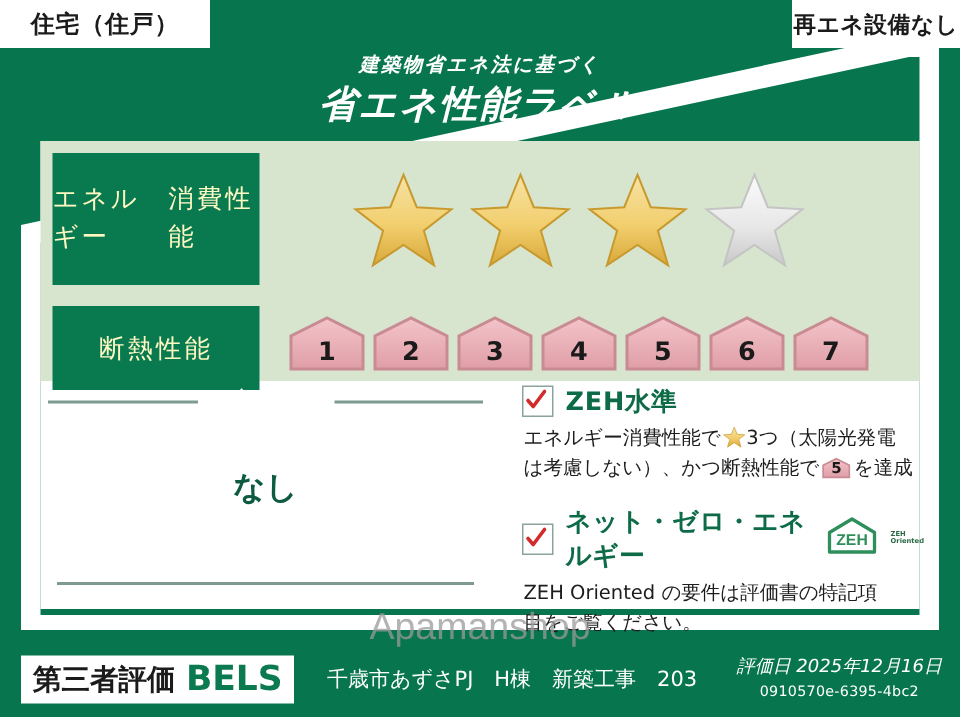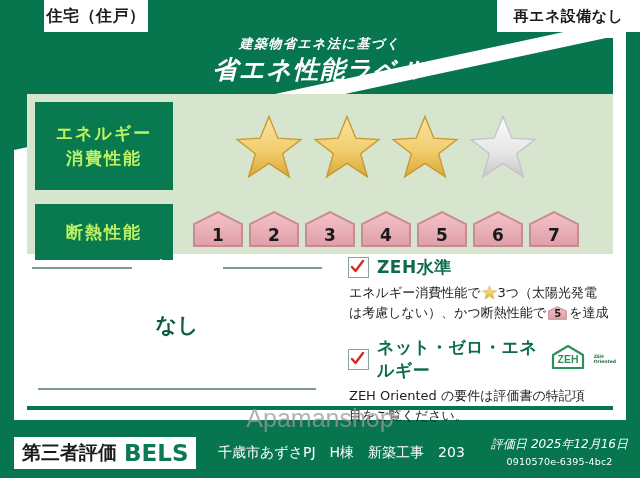--- a/index.html
+++ b/index.html
@@ -15,22 +15,22 @@
     overflow:hidden;
   }
 
   
   .corner-tag{
     position:absolute;background:#ffffff;
     color:#1b1b1b;font-weight:bold;
     display:flex;align-items:center;justify-content:center;
     letter-spacing:0.5px;
   }
-  #tag-left{left:0;top:0;width:104px;height:32px;font-size:16px;margin-left:44px;}
-  #tag-right{right:0;top:0;width:143px;height:32px;font-size:15px;}
+  #tag-left{left:0;top:0;width:140px;height:32px;font-size:16px;}
+  #tag-right{right:0;top:0;width:112px;height:32px;font-size:15px;}
 
   
   #house-frame{
     position:absolute;left:14px;top:22px;width:612px;height:398px;
   }
   #house-frame svg{display:block;}
 
   
   #title-block{
     position:absolute;left:0;top:36px;width:640px;
@@ -50,23 +50,23 @@
     position:absolute;left:0;top:0;width:586px;height:104px;
     background:#d7e5cf;
   }
   #panel-mid{
     position:absolute;left:0;top:104px;width:586px;height:56px;
     background:#d7e5cf;
   }
 
   
   .side-cap{
-    position:absolute;background:#09794f;color:#bef264;
-    display:flex;flex-direction:column;align-items:center;justify-content:center;
-    font-weight:bold;letter-spacing:2px;
+    position:absolute;background:#09794f;color:#fef9c3;
+    display:flex;flex-direction:row;align-items:center;justify-content:center;
+    font-weight:normal;letter-spacing:2px;
   }
   #cap-energy{left:8px;top:8px;width:138px;height:88px;font-size:17px;line-height:1.45;}
   #cap-insul{left:8px;top:110px;width:138px;height:56px;font-size:17px;}
 
   
   #stars{
     position:absolute;left:235px;top:114px;width:340px;height:66px;
     display:flex;align-items:center;gap:10px;z-index:4;
   }
   .star{width:68px;height:66px;display:block;}

